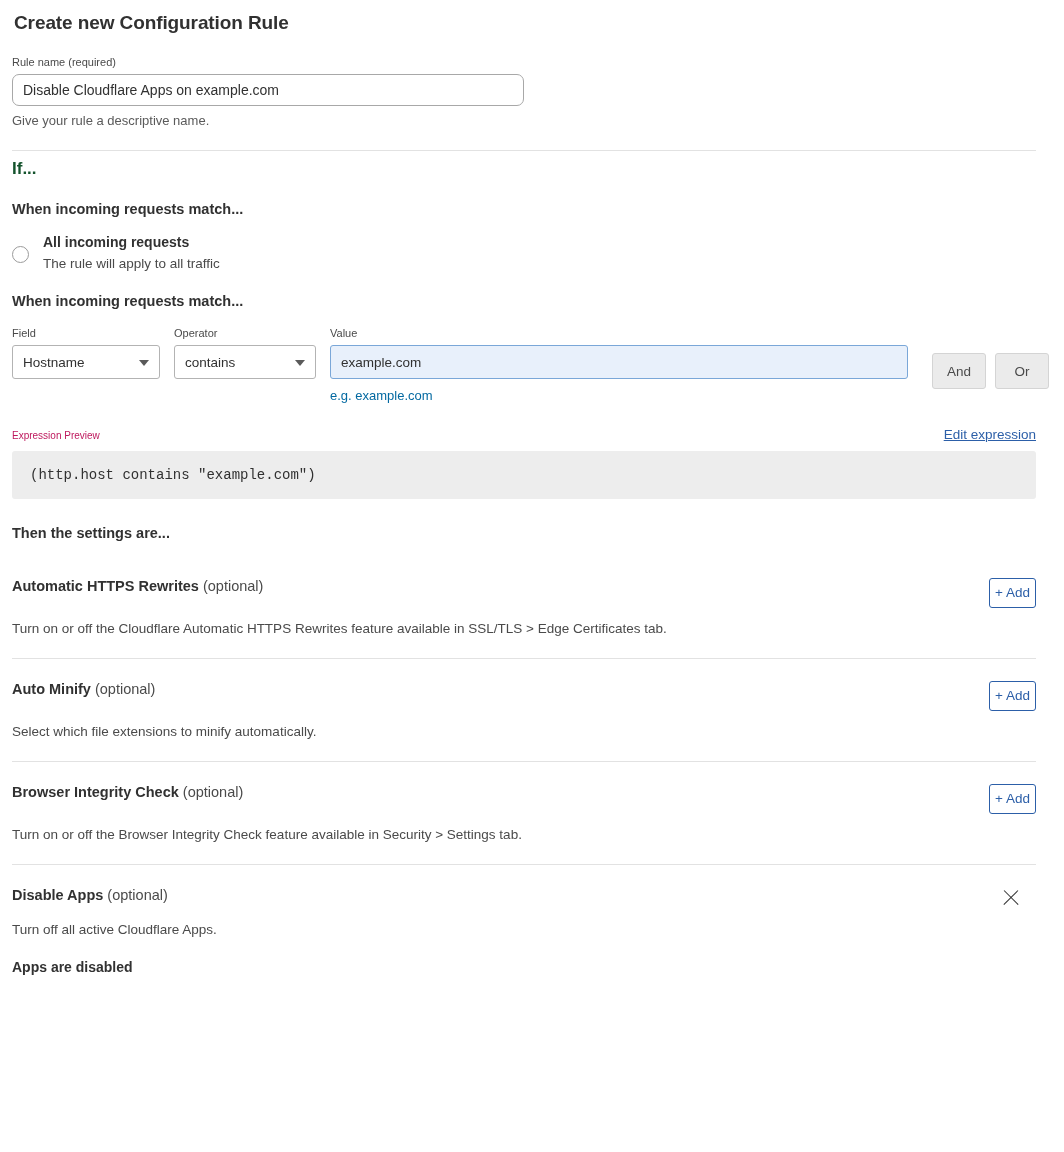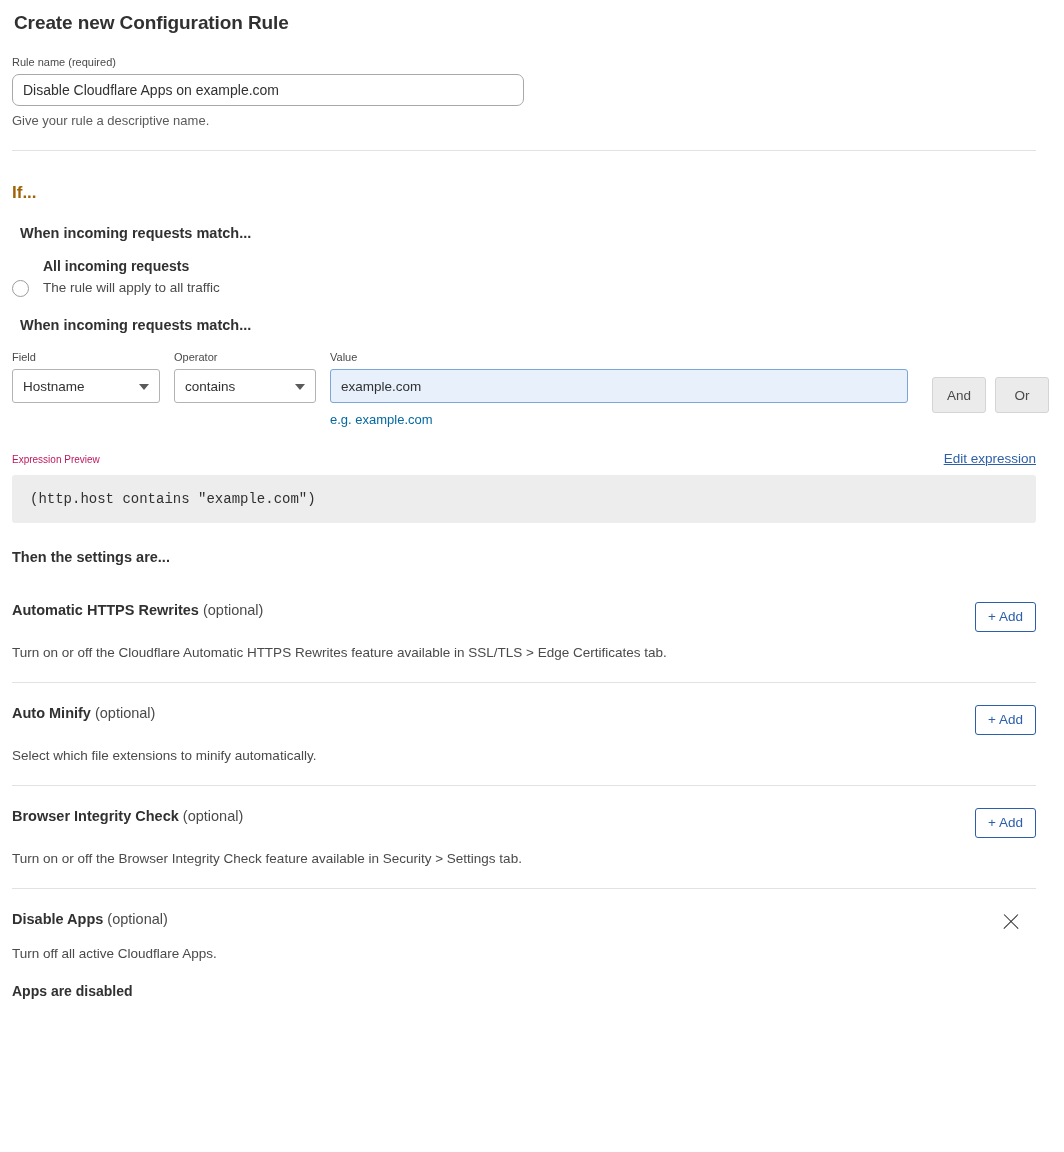--- a/index.html
+++ b/index.html
@@ -51,33 +51,33 @@
   }
   .divider {
     border: 0;
     border-top: 1px solid #e2e2e2;
     margin: 22px 0 0 0;
     width: 1024px;
   }
   .section-heading {
     font-size: 17px;
     font-weight: bold;
-    color: #a16207;
-    margin: 32px 0 0 0;
+    color: #14532d;
+    margin: 8px 0 0 0;
   }
   .subsection-heading {
     font-size: 14.5px;
     font-weight: bold;
     color: #313131;
-    margin: 22px 0 0 8px;
+    margin: 22px 0 0 0;
   }
   .radio-group { margin-top: 16px; }
   .radio-row {
     display: flex;
-    align-items: flex-end;
+    align-items: center;
     margin-bottom: 16px;
   }
   .radio-outer {
     width: 17px;
     height: 17px;
     border-radius: 50%;
     border: 1px solid #9b9b9b;
     background: #fff;
     flex: 0 0 auto;
     margin-top: 2px;
@@ -229,21 +229,21 @@
     font-weight: normal;
     color: #4a4a4a;
   }
   .setting-desc {
     font-size: 13.5px;
     color: #4a4a4a;
     margin-top: 13px;
   }
   .btn-add {
     height: 30px;
-    padding: 0 12px;
+    padding: 0 5px;
     background: #fff;
     border: 1px solid #2c5fa8;
     border-radius: 3px;
     color: #2c5fa8;
     font-size: 13.5px;
     font-family: "Liberation Sans", sans-serif;
     cursor: pointer;
     white-space: nowrap;
   }
   .close-x {

